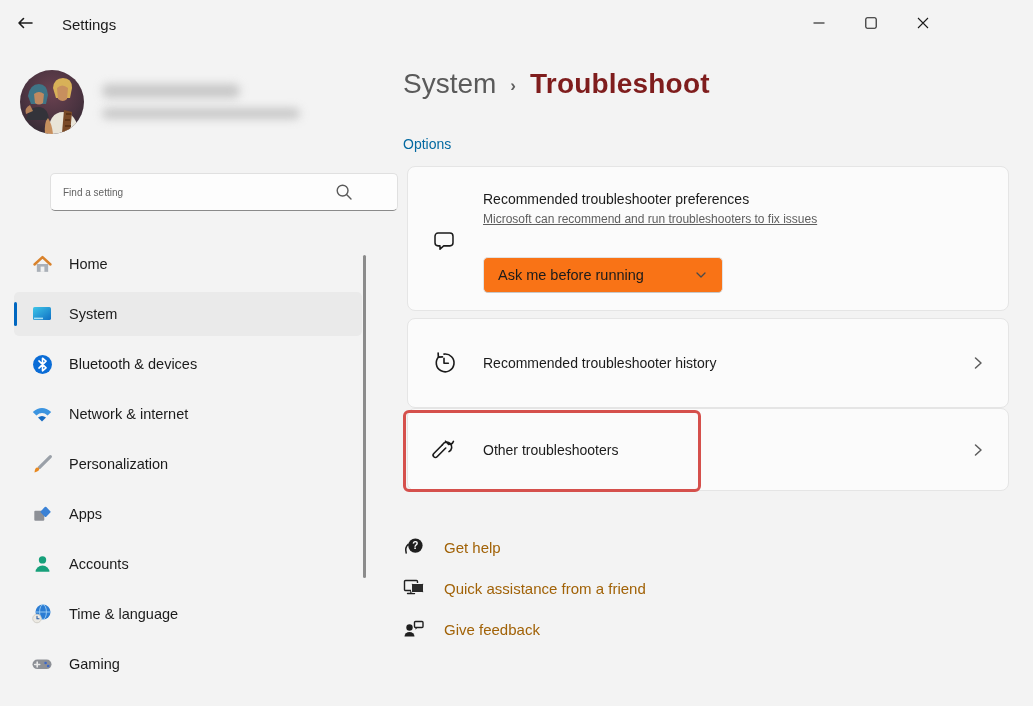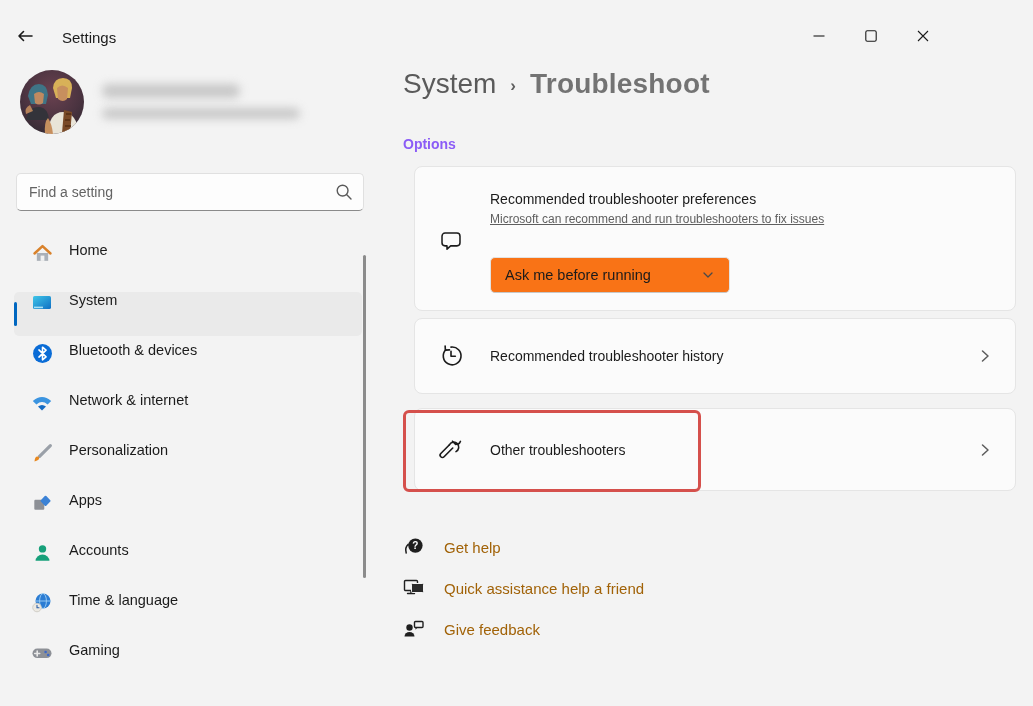--- a/index.html
+++ b/index.html
@@ -6,21 +6,21 @@
   html,body { width:1033px; height:706px; }
   body {
     font-family:"Liberation Sans", sans-serif;
     background:#f3f3f3;
     color:#1b1b1b;
     overflow:hidden;
     position:relative;
   }
 
   
-  .titlebar { position:absolute; left:0; top:0; width:959px; height:50px;margin-top:13px; }
+  .titlebar { position:absolute; left:0; top:0; width:959px; height:50px; }
   .back-btn {
     position:absolute; left:10px; top:10px; width:30px; height:30px;
     display:flex; align-items:center; justify-content:center;
     border-radius:4px; cursor:pointer;
   }
   .app-title { position:absolute; left:62px; top:16px; font-size:15px; color:#1b1b1b; }
   .win-controls { position:absolute; right:10px; top:0; height:48px; display:flex; }
   .win-btn {
     width:52px; height:48px; display:flex; align-items:center; justify-content:center;
     cursor:pointer; color:#1b1b1b;
@@ -37,61 +37,62 @@
   .blur-email { left:102px; top:58px; width:198px; height:11px; }
 
   .search-wrap { position:absolute; left:16px; top:123px; width:348px; height:38px; }
   .search-input {
     width:100%; height:100%;
     background:#fdfdfd;
     border:1px solid #e0e0e0;
     border-bottom:1px solid #8a8a8a;
     border-radius:5px;
     font-family:"Liberation Sans", sans-serif;
-    font-size:14px; color:#1b1b1b;
+    font-size:10px; color:#1b1b1b;
     padding:0 36px 0 12px;
     outline:none;
+    margin-left:34px;
   }
   .search-input::placeholder { color:#636363; }
   .search-icon { position:absolute; right:10px; top:9px; width:20px; height:20px; }
 
   .nav { position:absolute; left:14px; top:192px; width:350px; }
   .nav-item {
     position:relative; height:44px; margin-bottom:6px; width:348px;
-    display:flex; align-items:flex-start; border-radius:5px; cursor:pointer;
+    display:flex; align-items:center; border-radius:5px; cursor:pointer;
   }
   .nav-item.selected { background:#eaeaea; }
   .nav-pill {
     display:none; position:absolute; left:0px; top:10px; width:3px; height:24px;
     border-radius:2px; background:#0067c0;
   }
   .nav-item.selected .nav-pill { display:block; }
   .nav-icon { width:22px; height:22px; margin-left:17px; flex:0 0 auto; display:flex; align-items:center; justify-content:center; }
   .nav-label { margin-left:16px; font-size:14.5px; color:#1b1b1b; }
 
   .side-scrollbar {
     position:absolute; left:363px; top:205px; width:3px; height:323px;
     background:#8b8b8b; border-radius:2px;
   }
 
   
   .main { position:absolute; left:403px; top:50px; width:602px; height:656px; }
   .breadcrumb { position:absolute; left:0; top:18px; font-size:28px; display:flex; align-items:center; }
   .crumb-parent { color:#5a5a5a; font-weight:400; cursor:pointer; }
   .crumb-sep { color:#5f5f5f; font-size:17px; margin:4px 14px 0 14px; font-weight:700; }
-  .crumb-current { color:#737373; font-weight:700; letter-spacing:0.2px; }
-
-  .section-header { position:absolute; left:0; top:86px; font-size:14px; font-weight:700; color:#8b5cf6; }
+  .crumb-current { color:#7f1d1d; font-weight:700; letter-spacing:0.2px; }
+
+  .section-header { position:absolute; left:0; top:86px; font-size:14px; font-weight:400; color:#0369a1; }
 
   .card {
-    position:absolute; left:11px; width:602px;
+    position:absolute; left:4px; width:602px;
     background:#fbfbfb; border:1px solid #e5e5e5; border-radius:8px;
   }
   .card-pref { top:116px; height:145px; }
-  .card-row2 { top:268px; height:76px; cursor:pointer; }
+  .card-row2 { top:268px; height:90px; cursor:pointer; }
   .card-row3 { top:358px; height:83px; cursor:pointer; }
 
   .card-icon { position:absolute; left:23px; top:50%; transform:translateY(-50%); width:26px; height:26px; }
   .card-pref .card-icon { top:74px; }
   .card-title { font-size:14px; color:#1b1b1b; }
   .card-sub { font-size:12px; color:#5e5e5e; margin-top:5px;text-decoration:underline; }
   .card-pref .card-text { position:absolute; left:75px; top:24px; }
   .row-title {
     position:absolute; left:75px; top:50%; transform:translateY(-50%);
     font-size:14px; color:#1b1b1b;
@@ -384,21 +385,21 @@
     </div>
     <div class="link-row">
       <span class="link-icon">
         <svg width="22" height="22" viewBox="0 0 22 22">
             <rect x="1.5" y="3.5" width="13" height="10" rx="1" fill="none" stroke="#1f1f1f" stroke-width="1.4"></rect>
             <line x1="8" y1="13.5" x2="8" y2="16" stroke="#1f1f1f" stroke-width="1.4"></line>
             <line x1="4.5" y1="16.5" x2="11.5" y2="16.5" stroke="#1f1f1f" stroke-width="1.4" stroke-linecap="round"></line>
             <rect x="8.5" y="6.5" width="12" height="9" rx="1" fill="#2a2a2a" stroke="#f3f3f3" stroke-width="1"></rect>
           </svg>
       </span>
-      <span class="link-label">Quick assistance help a friend</span>
+      <span class="link-label">Quick assistance from a friend</span>
     </div>
     <div class="link-row">
       <span class="link-icon">
         <svg width="22" height="22" viewBox="0 0 22 22">
             <circle cx="6.5" cy="9.5" r="3.2" fill="#1f1f1f"></circle>
             <path d="M1.5 18.5 a5 4.6 0 0 1 10 0 z" fill="#1f1f1f"></path>
             <rect x="11.5" y="3.5" width="8.5" height="6" rx="1" fill="none" stroke="#1f1f1f" stroke-width="1.4"></rect>
             <path d="M14.5 9.5 l-2 2.3 v-2.3" fill="#1f1f1f"></path>
           </svg>
       </span>

